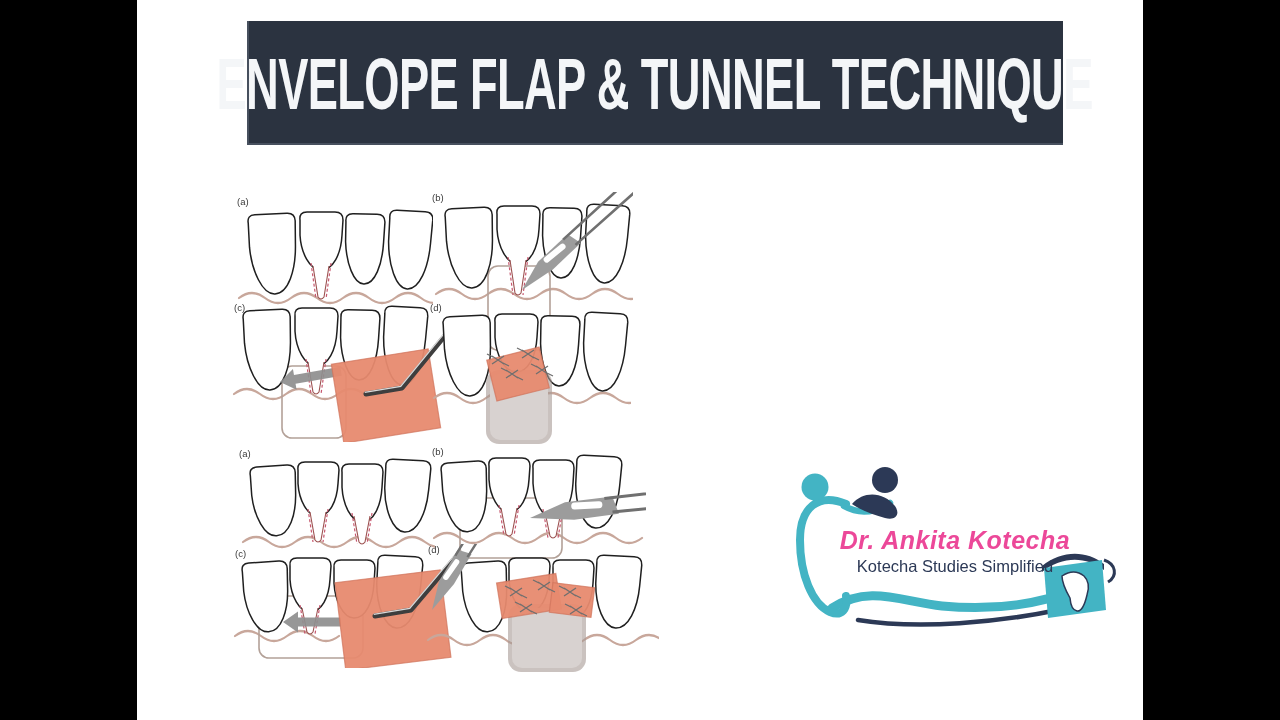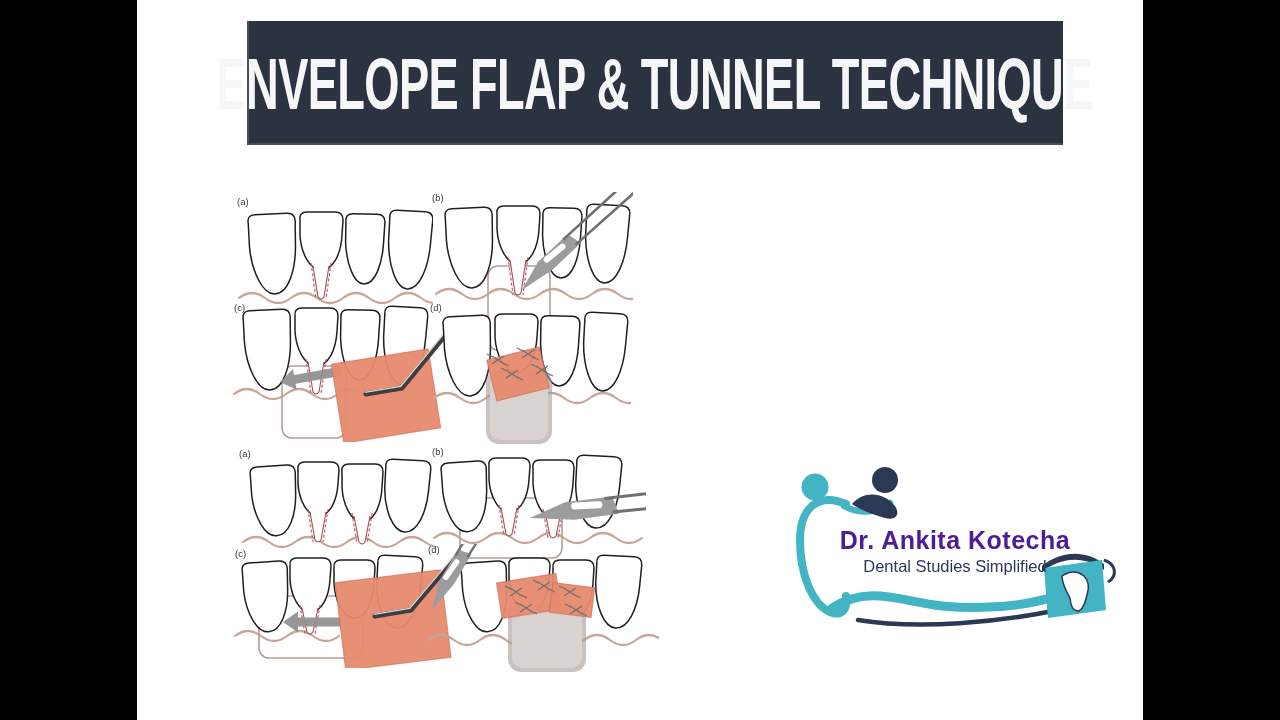--- a/index.html
+++ b/index.html
@@ -267,18 +267,18 @@
             <circle cx="95" cy="18" r="13" fill="#2c3956"></circle>
             <path d="M62,42 C74,28 94,30 105,44 C111,53 105,59 95,56 C84,53 70,48 62,42 Z" fill="#2c3956"></path>
             <g>
               <path d="M252,104 C272,88 296,88 314,102 L314,108 C296,94 272,94 252,110 Z" fill="#2c3956"></path>
               <path d="M254,106 L312,98 L316,148 L258,156 Z" fill="#43b4c4"></path>
               <path d="M272,114 Q284,106 294,114 Q301,121 297,133 Q293,150 287,149 Q281,148 280,136 Q272,122 272,114 Z" fill="#fff" stroke="#2c3956" stroke-width="1.5"></path>
               <path d="M314,98 C326,102 328,114 318,120" fill="none" stroke="#2c3956" stroke-width="3"></path>
             </g>
           </g>
         </svg>
-      <div class="logo-name" style="color: #4c1d95;">Dr. Ankita Kotecha</div>
-      <div class="logo-tag" style="color: rgb(44, 57, 86);">Dental Studies Simplified</div>
+      <div class="logo-name" style="color: #ec4899; font-style: italic;">Dr. Ankita Kotecha</div>
+      <div class="logo-tag" style="color: rgb(44, 57, 86);">Kotecha Studies Simplified</div>
     </div>
 
   </div>
 </div>
 
 </body></html>

